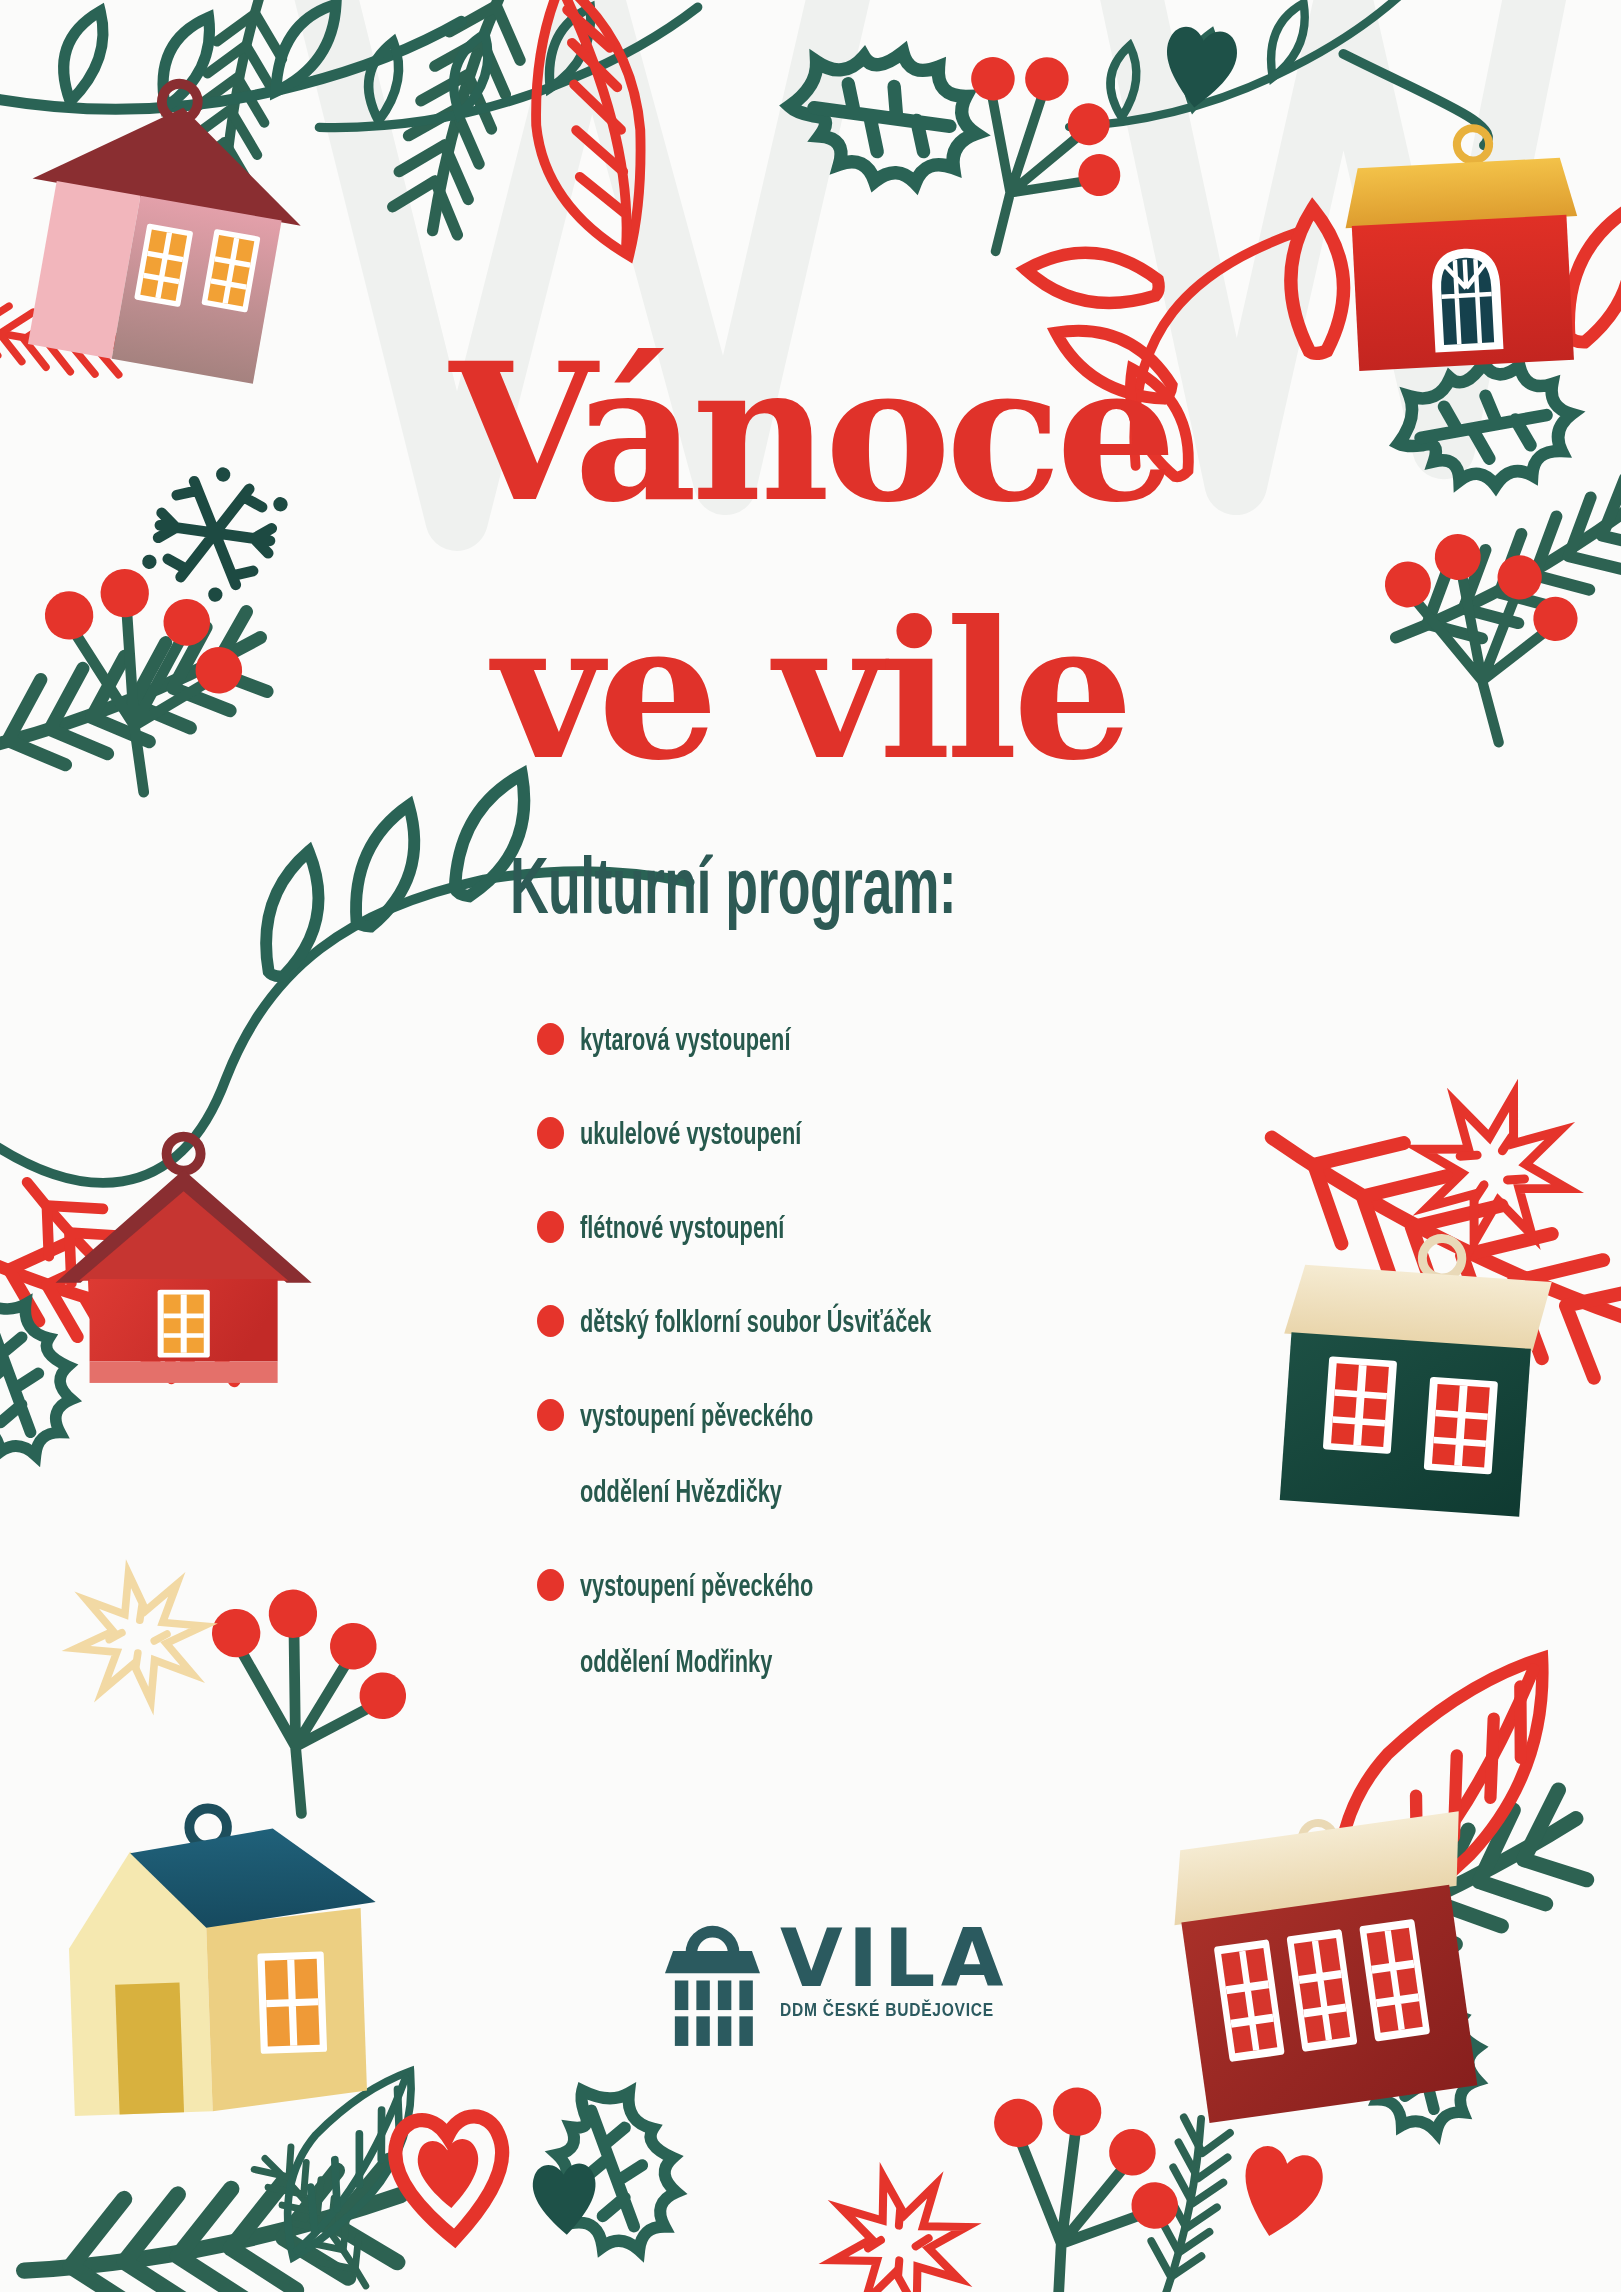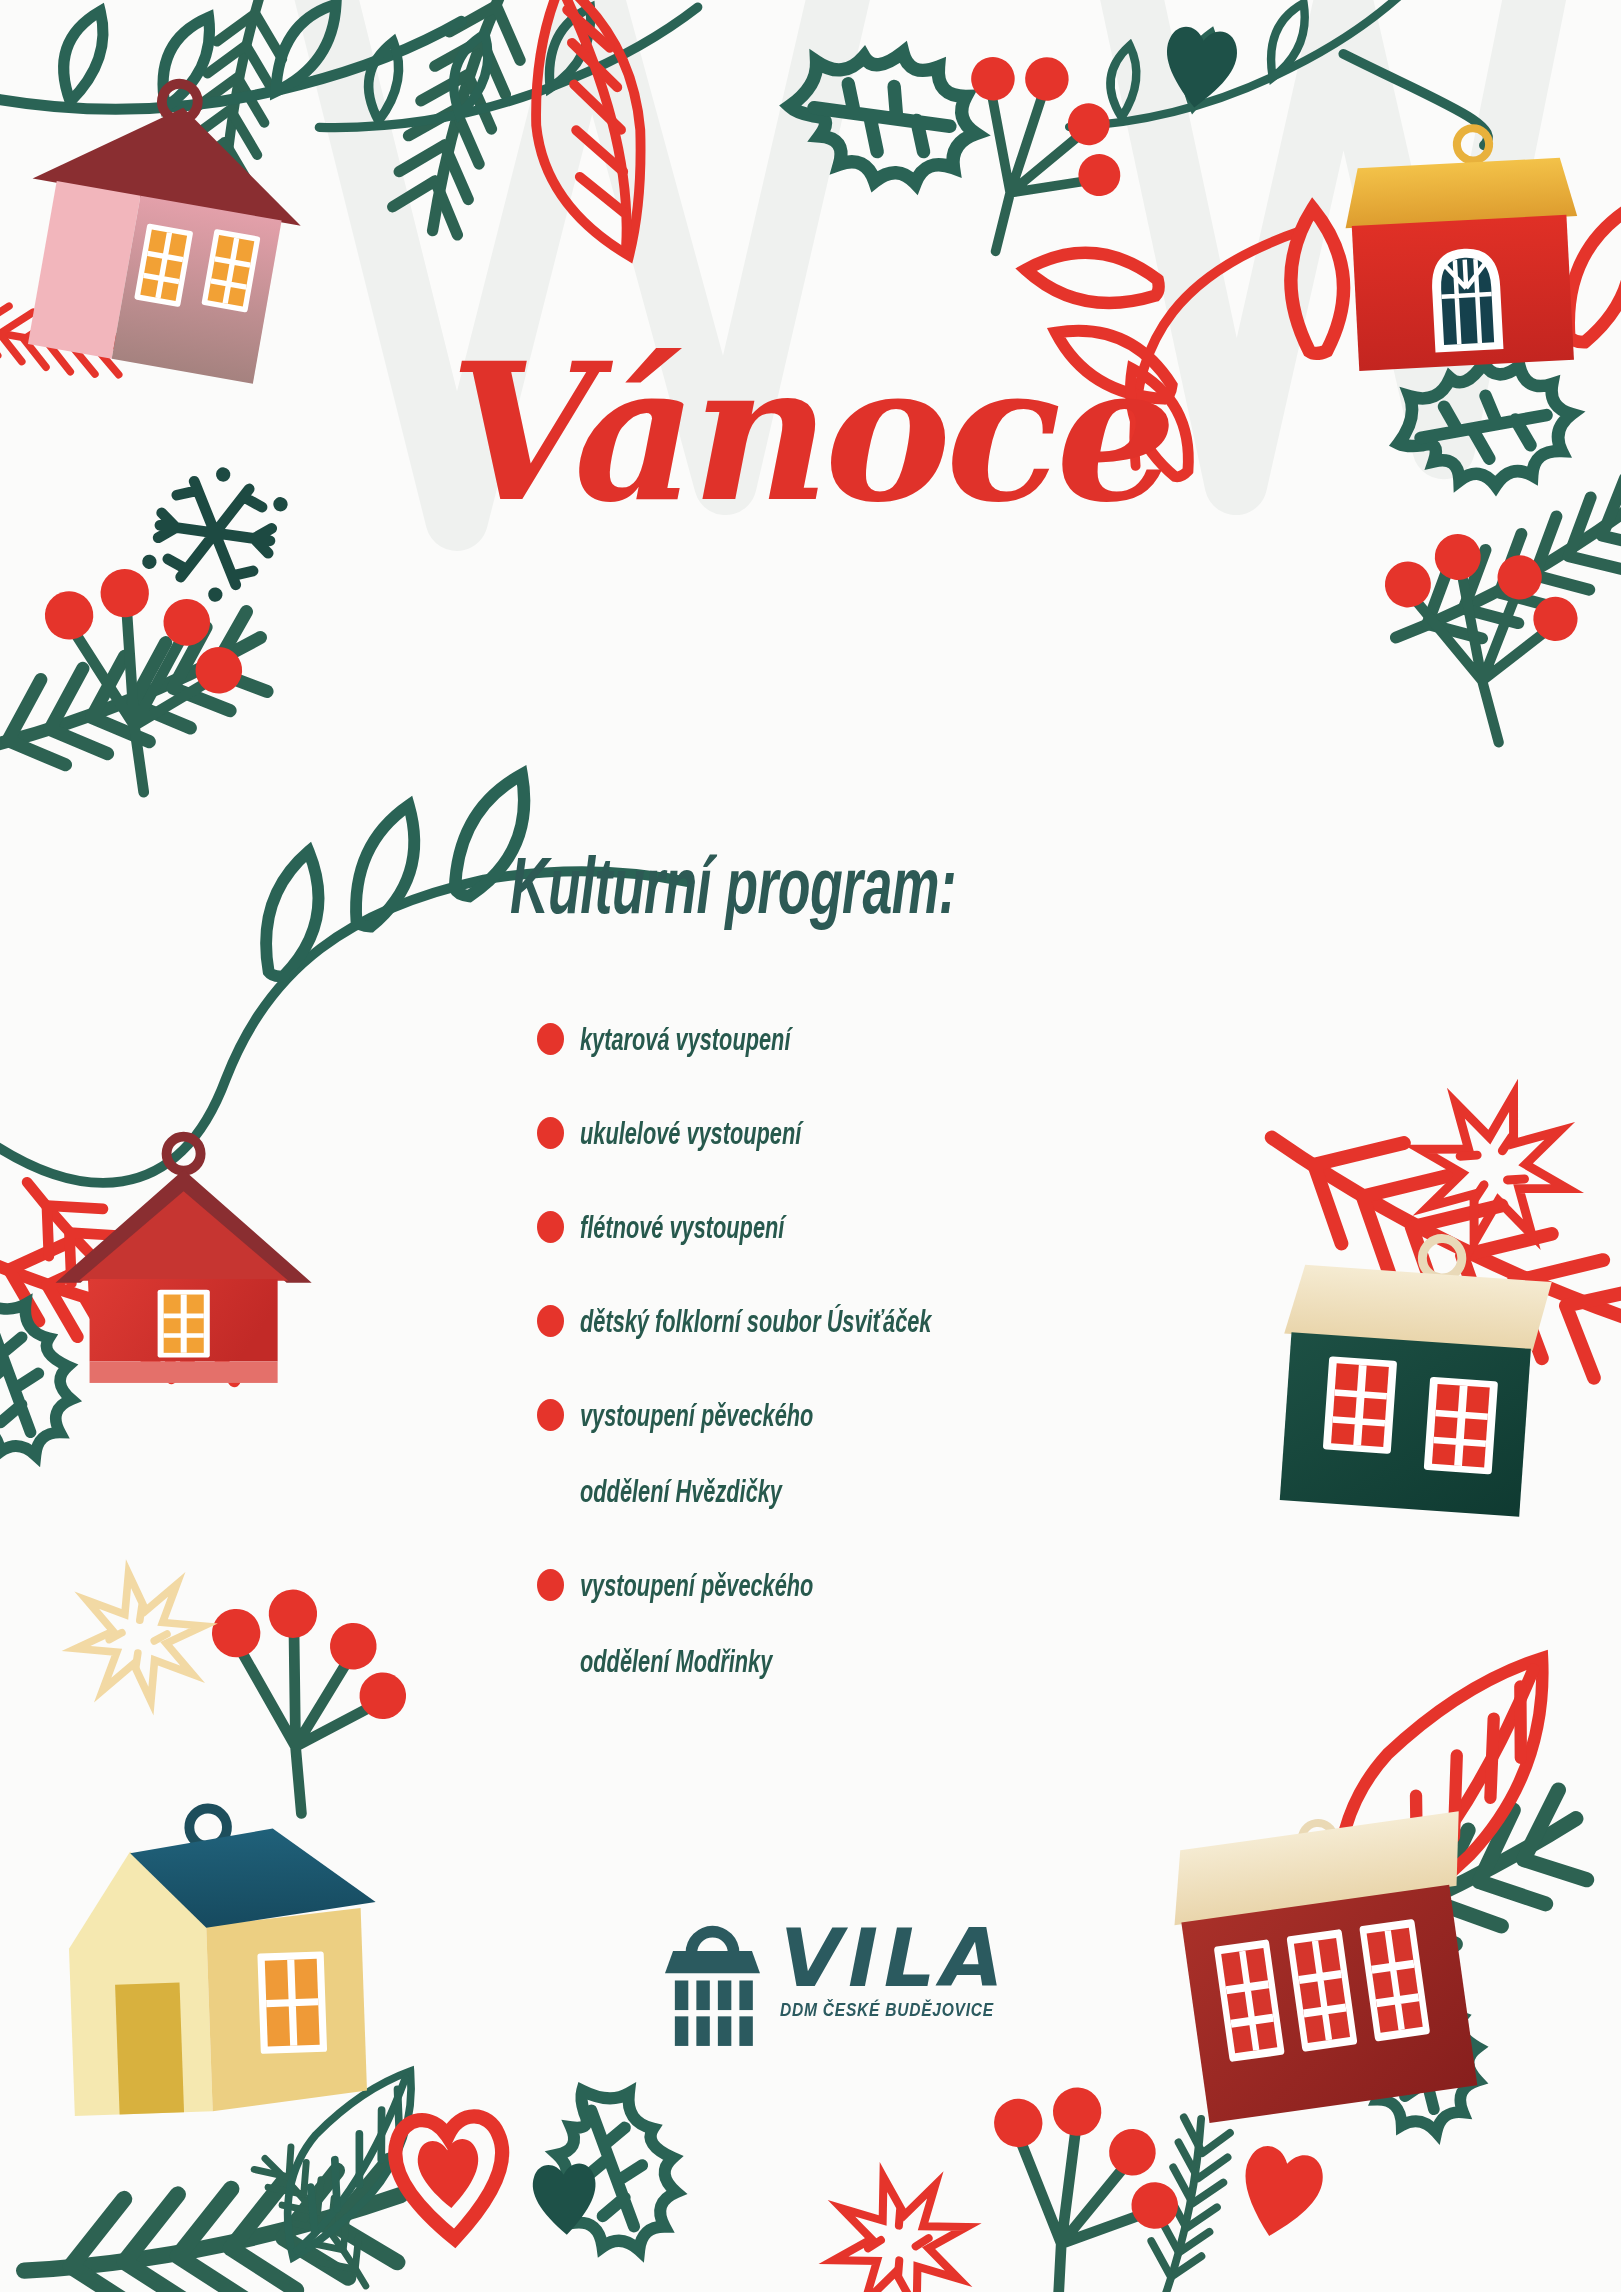--- a/index.html
+++ b/index.html
@@ -2,21 +2,20 @@
 <html style="font-size:14.3px"><head>
 <meta charset="utf-8">
 <style>
   html,body{margin:0;padding:0;background:#ffffff;}
   .poster{
     position:relative;
     width:1621px;height:2293px;
     background:#fbfbfa;
     overflow:hidden;
     font-family:"Liberation Sans", sans-serif;
-    font-style:italic;
   }
   .deco-layer{position:absolute;inset:0;z-index:1;}
   .textlayer{position:absolute;inset:0;z-index:2;}
 
   .title{
     position:absolute;top:304px;left:0;width:1621px;
     text-align:center;
     font-family:"DejaVu Serif", serif;
     font-weight:700;
     font-size:190px;
@@ -311,20 +310,21 @@
       <path d="M150,2066 L310,2044 L422,2130 L232,2152 Z" fill="url(#gradBlue)"></path>
       <rect x="128" y="2212" width="72" height="145" fill="#d8b13e"></rect>
       <use href="#win4" fill="#ef9a37" transform="translate(288,2183)"></use>
     </g>
   </svg>
 
   <div class="textlayer">
 
     <div class="title">
       <div>Vánoce</div>
+      <div>ve vile</div>
     </div>
 
     <div class="subtitle">Kulturní program:</div>
 
     <ul class="program">
       <li>
         <span class="bullet"></span>
         <span class="item-lines"><div>kytarová vystoupení</div></span>
       </li>
       <li>

